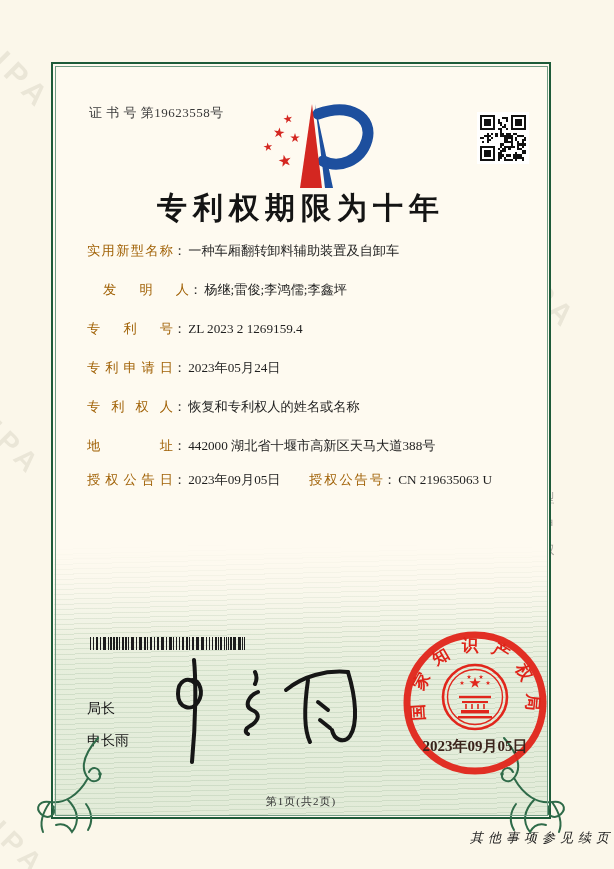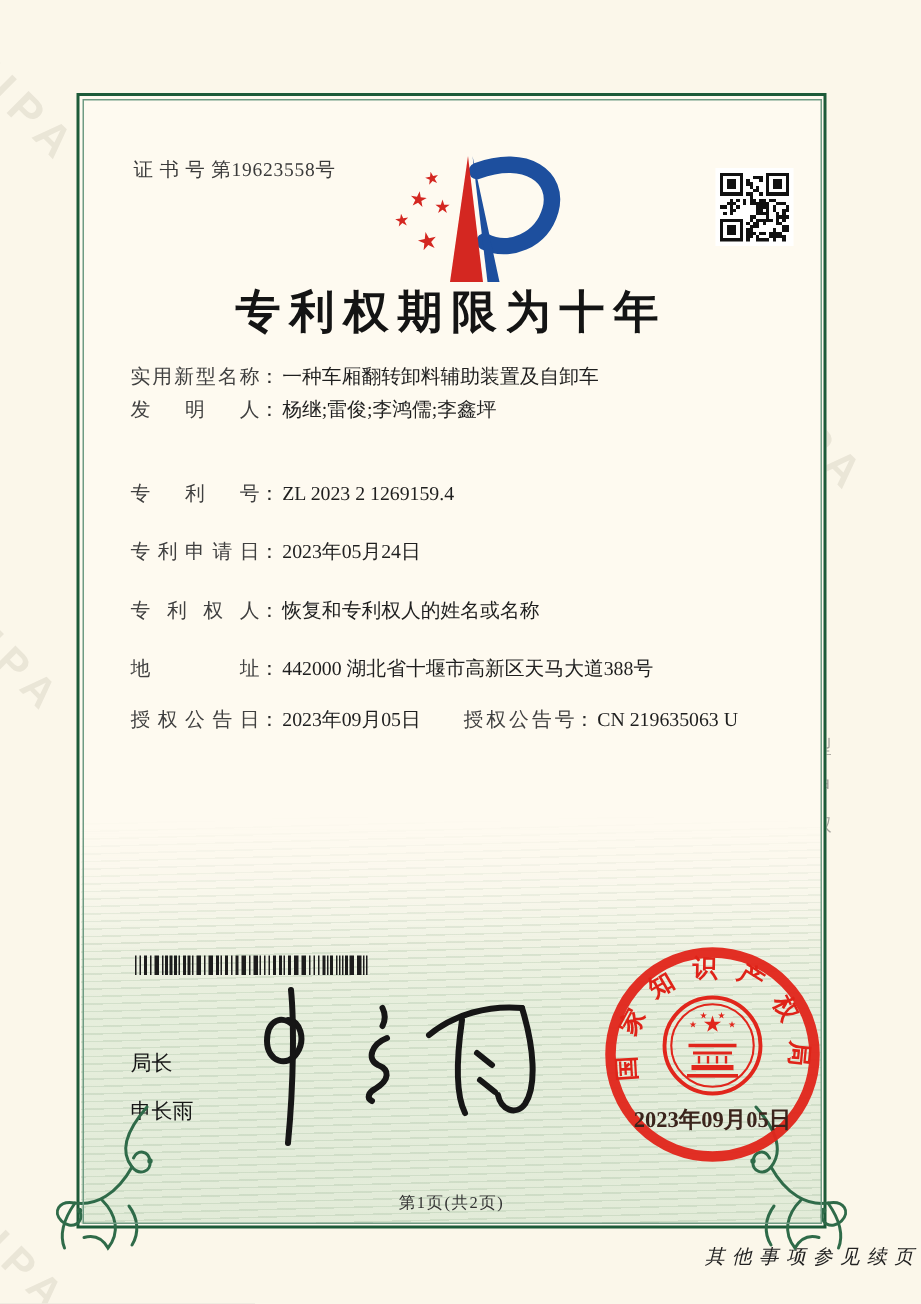--- a/index.html
+++ b/index.html
@@ -43,23 +43,23 @@
   .logo{position:absolute; left:202px; top:38px; width:122px; height:88px; z-index:2;}
   .qr{position:absolute; left:424px; top:48px; width:52px; height:52px; background:#fff; padding:3px; z-index:2;}
   .qr svg{display:block; width:100%; height:100%; shape-rendering:crispEdges;}
   .title{
     position:absolute; left:0; right:0; top:124px; text-align:center; z-index:2;
     font-size:30px; font-weight:700; letter-spacing:6px; color:#141414;
   }
   
   .fields{position:absolute; left:34px; top:0; width:452px; z-index:2; font-size:13.2px;}
   .frow{position:absolute; left:0; white-space:nowrap;}
-  .r1{top:178px;} .r2{top:200px;} .r3{top:256px;} .r4{top:295px;}
+  .r1{top:178px;} .r2{top:217px;margin-left:16px;} .r3{top:256px;} .r4{top:295px;}
   .r5{top:334px;} .r6{top:373px;} .r7{top:407px;}
-  .f-label{display:inline-block; width:86px; text-align:justify; text-align-last:justify; color:#404040;}
+  .f-label{display:inline-block; width:86px; text-align:justify; text-align-last:justify; color:#a16207;}
   .f-colon{display:inline-block; margin:0 2px 0 0;}
   .f-value{color:#1f1f1f;}
   .grp2{position:absolute; left:222px; top:0; white-space:nowrap;}
   .grp2 .f-label{width:74px;}
   
   .paras{
     position:absolute; left:22px; top:434px; width:460px; z-index:2;
     font-size:12.4px; line-height:19px; letter-spacing:0.6px; color:#222;
     font-style:italic; text-align:justify;
   }

